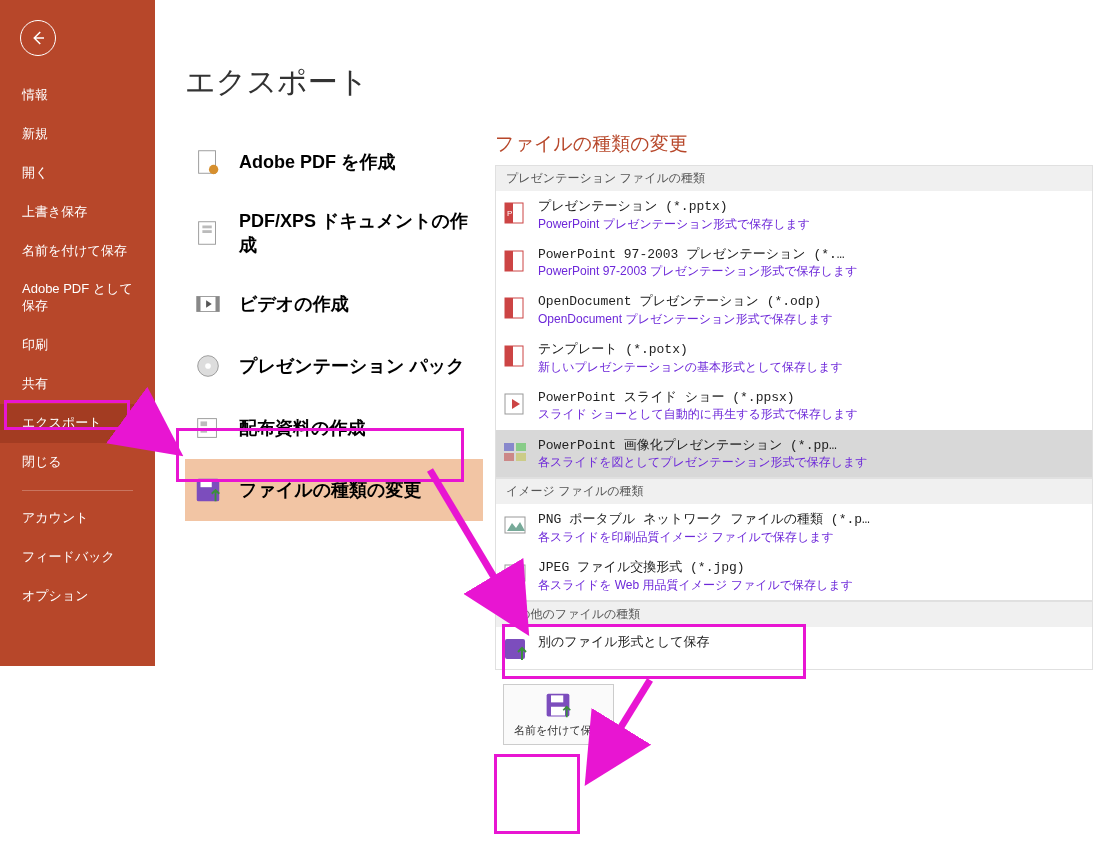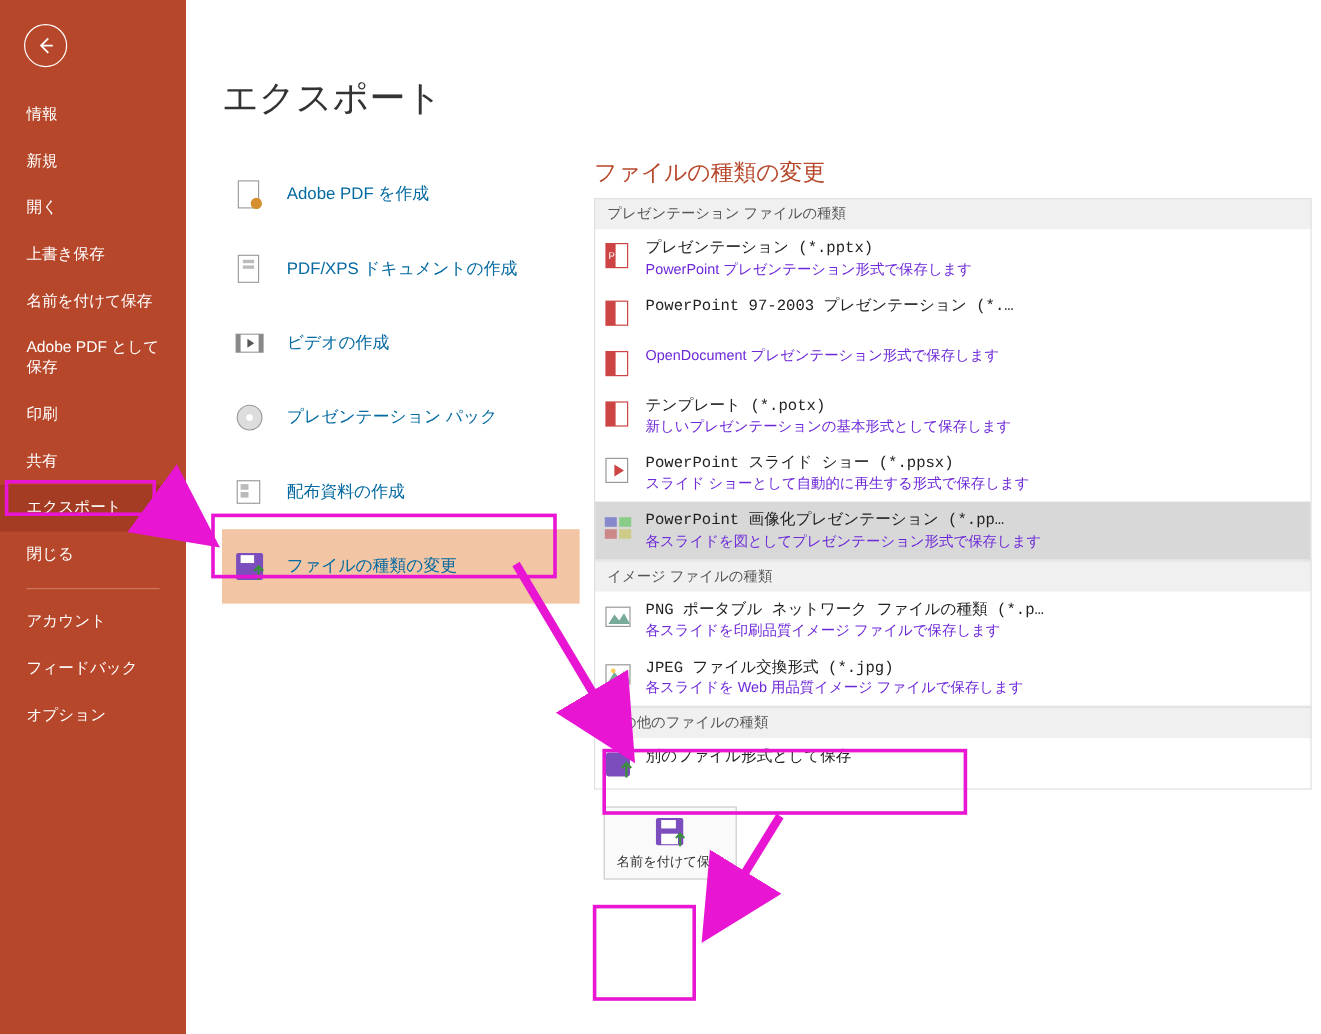--- a/index.html
+++ b/index.html
@@ -17,21 +17,21 @@
   top: 6px;
   right: 12px;
   color: #888;
   font-size: 12px;
 }
 .sidebar {
   position: absolute;
   left: 0;
   top: 0;
   width: 155px;
-  height: 862px;
+  height: 666px;
   background: #b7472a;
   color: #fff;
 }
 .back-btn {
   width: 36px;
   height: 36px;
   border: 1px solid #fff;
   border-radius: 50%;
   margin: 20px 0 20px 20px;
   display: flex;
@@ -83,21 +83,21 @@
 }
 .export-item.selected { background: #f2c5a4; }
 .export-icon {
   width: 30px;
   height: 30px;
   display: flex;
   align-items: center;
   justify-content: center;
   flex-shrink: 0;
 }
-.export-item-label { color: #0369a1; font-size: 14px; }
+.export-item-label { color: #000000; font-size: 18px; font-weight: bold; }
 .right-panel {
   flex: 1;
   padding: 0 8px 0 12px;
 }
 .section-title {
   color: #b7472a;
   font-size: 19px;
   font-weight: 400;
   padding-bottom: 8px;
 }
@@ -277,30 +277,32 @@
             </div>
             <div class="file-type-item">
               <span class="ft-icon">
                 <svg viewBox="0 0 26 26">
                   <rect x="3" y="3" width="18" height="20" fill="#fff" stroke="#c44"></rect>
                   <rect x="3" y="3" width="8" height="20" fill="#c44"></rect>
                 </svg>
               </span>
               <span class="ft-text">
                 <div class="ft-title">PowerPoint 97-2003 プレゼンテーション (*.…</div>
+                <div class="ft-desc">PowerPoint 97-2003 プレゼンテーション形式で保存します</div>
               </span>
             </div>
             <div class="file-type-item">
               <span class="ft-icon">
                 <svg viewBox="0 0 26 26">
                   <rect x="3" y="3" width="18" height="20" fill="#fff" stroke="#c44"></rect>
                   <rect x="3" y="3" width="8" height="20" fill="#c44"></rect>
                 </svg>
               </span>
               <span class="ft-text">
+                <div class="ft-title">OpenDocument プレゼンテーション (*.odp)</div>
                 <div class="ft-desc">OpenDocument プレゼンテーション形式で保存します</div>
               </span>
             </div>
             <div class="file-type-item">
               <span class="ft-icon">
                 <svg viewBox="0 0 26 26">
                   <rect x="3" y="3" width="18" height="20" fill="#fff" stroke="#c44"></rect>
                   <rect x="3" y="3" width="8" height="20" fill="#c44"></rect>
                 </svg>
               </span>

